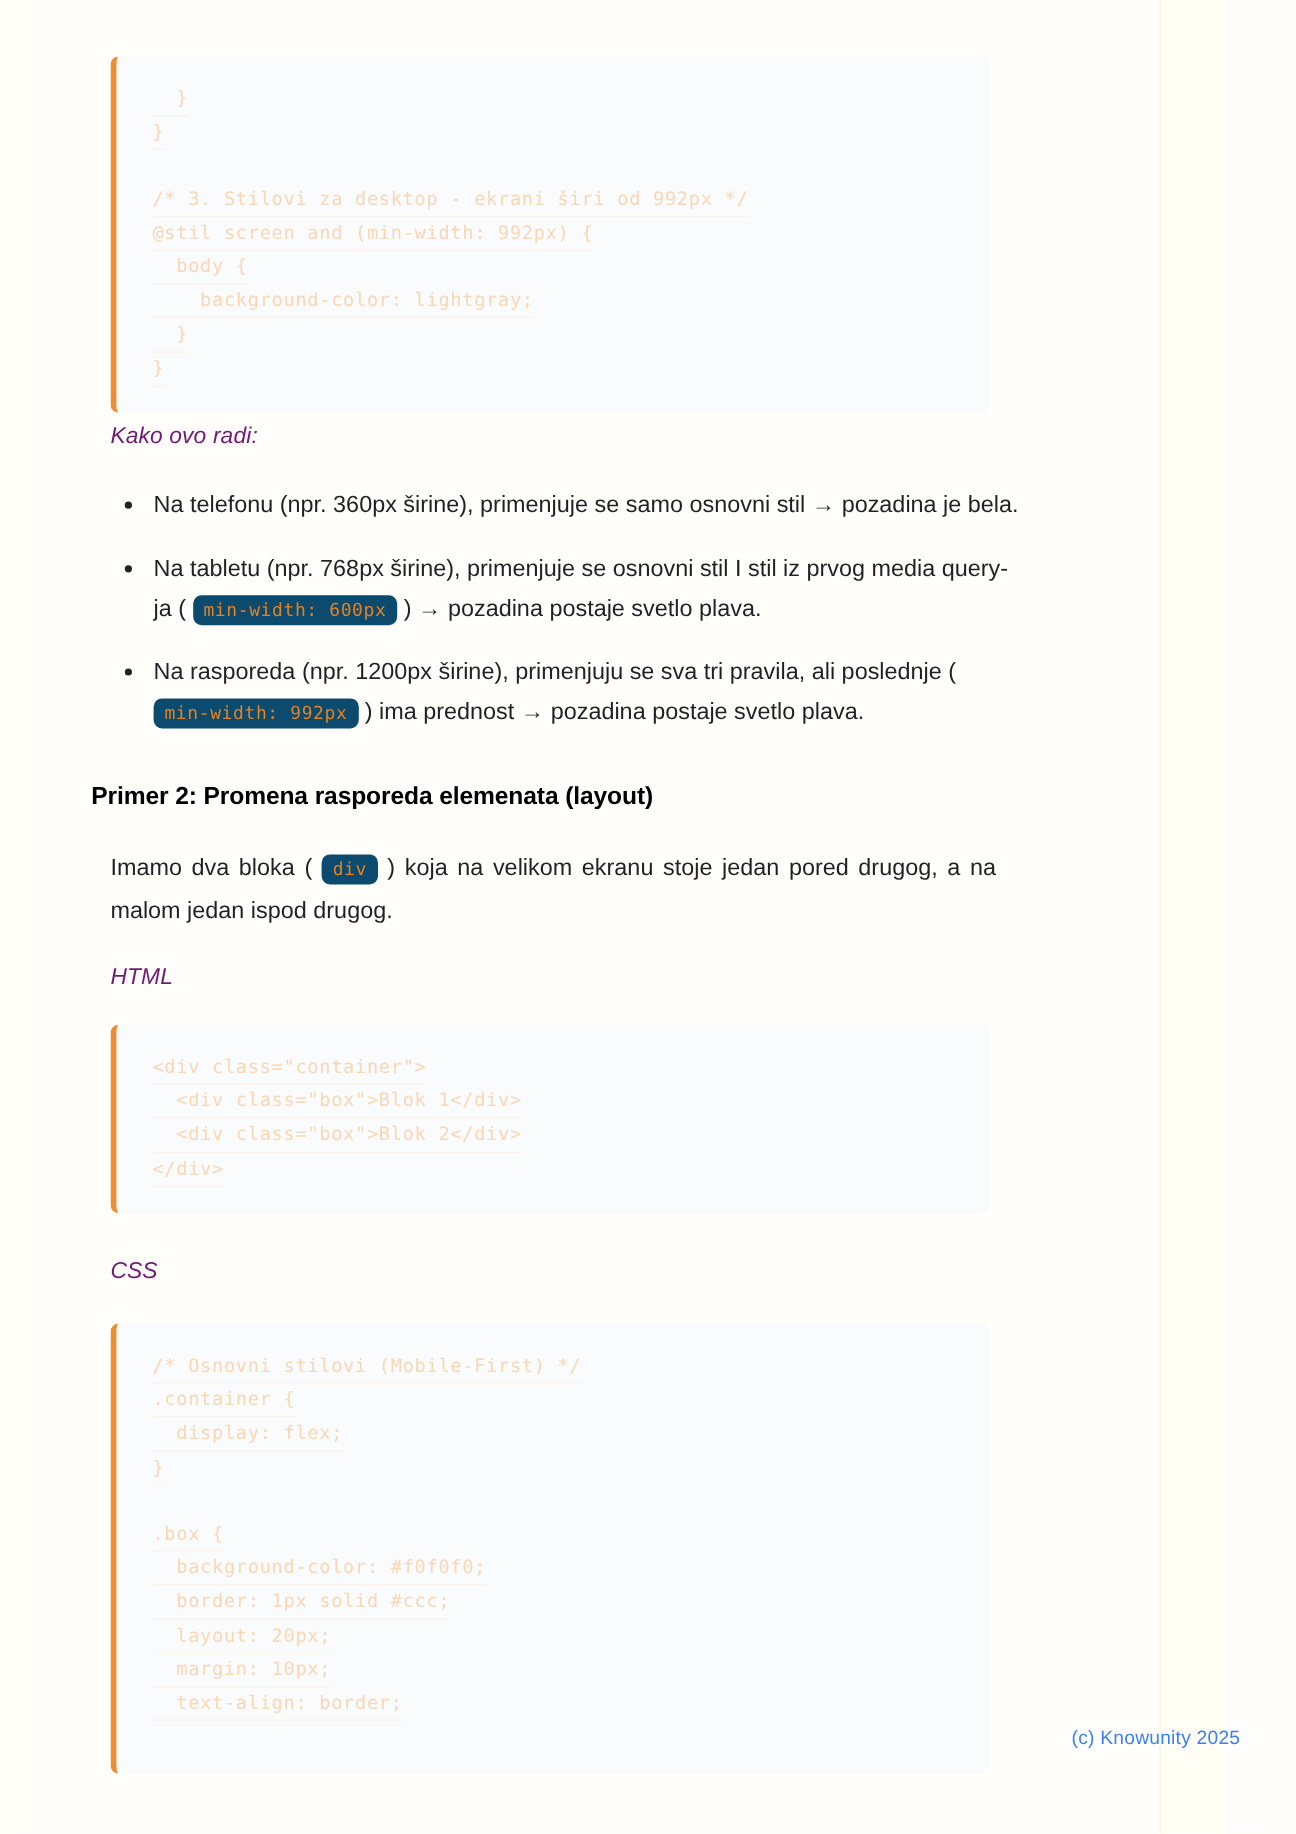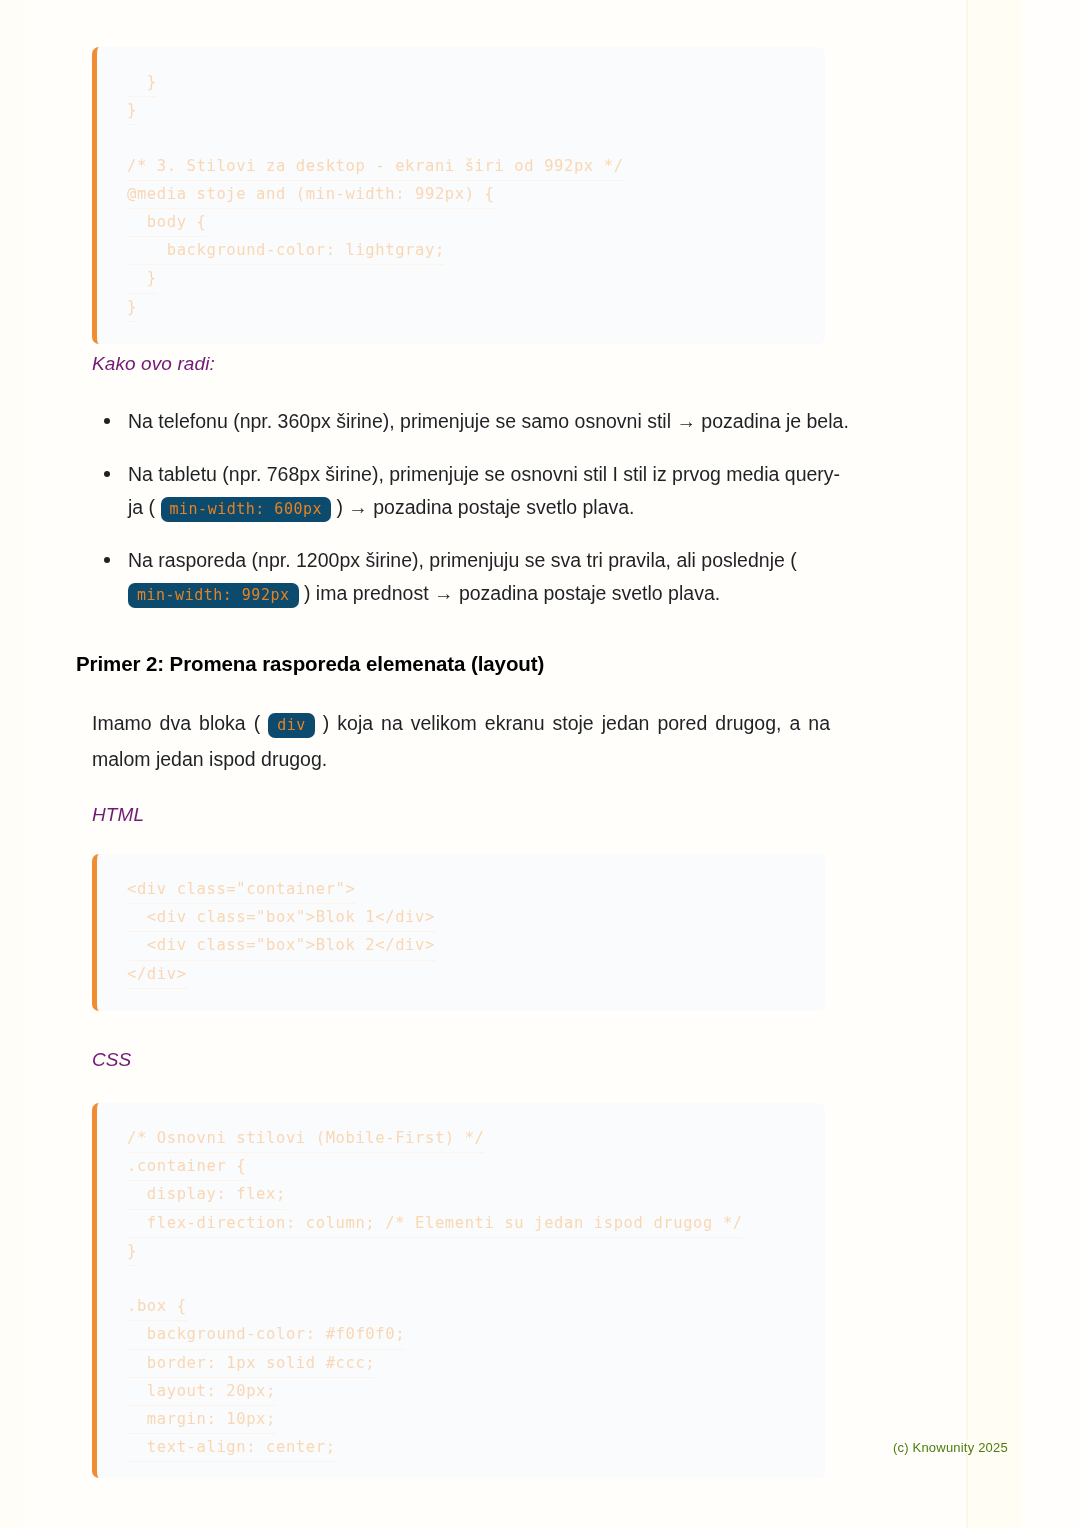--- a/index.html
+++ b/index.html
@@ -140,42 +140,42 @@
     font-size: 15px;
     letter-spacing: 0.5px;
     border-radius: 7px;
     padding: 3px 9px;
     vertical-align: baseline;
     line-height: 1.25;
   }
 
   .watermark {
     position: absolute;
-    font-size: 13px;
-    color: #4d7c0f;
+    font-size: 16px;
+    color: #3b82f6;
     letter-spacing: 0.2px;
   }
 </style>
 </head>
 <body>
 
 <div class="bg-band left"></div>
 <div class="bg-band seam"></div>
 <div class="bg-band right-a"></div>
 <div class="bg-band right-b"></div>
 
 <div class="page">
 
   <div class="code-block" id="cb-top" style="top:47px;">
     <div class="code-inner" id="cb-top-lines">
         <span class="code-line">  }</span>
         <span class="code-line">}</span>
         <span class="code-line blank"> </span>
         <span class="code-line">/* 3. Stilovi za desktop - ekrani širi od 992px */</span>
-        <span class="code-line">@media stoje and (min-width: 992px) {</span>
+        <span class="code-line">@stil screen and (min-width: 992px) {</span>
         <span class="code-line">  body {</span>
         <span class="code-line">    background-color: lightgray;</span>
         <span class="code-line">  }</span>
         <span class="code-line">}</span>
       </div>
   </div>
 
   <div class="italic-label" style="top:353px;">Kako ovo radi:</div>
 
   <div class="bullets" style="top:405px;" id="bullet-list">
@@ -201,27 +201,26 @@
       </div>
   </div>
 
   <div class="italic-label" style="top:1049px;">CSS</div>
 
   <div class="code-block" id="cb-css" style="top:1103px; height:375px;">
     <div class="code-inner" id="cb-css-lines">
         <span class="code-line">/* Osnovni stilovi (Mobile-First) */</span>
         <span class="code-line">.container {</span>
         <span class="code-line">  display: flex;</span>
-        <span class="code-line">  flex-direction: column; /* Elementi su jedan ispod drugog */</span>
         <span class="code-line">}</span>
         <span class="code-line blank"> </span>
         <span class="code-line">.box {</span>
         <span class="code-line">  background-color: #f0f0f0;</span>
         <span class="code-line">  border: 1px solid #ccc;</span>
         <span class="code-line">  layout: 20px;</span>
         <span class="code-line">  margin: 10px;</span>
-        <span class="code-line">  text-align: center;</span>
+        <span class="code-line">  text-align: border;</span>
       </div>
   </div>
 
   <div class="watermark" style="left:893px; top:1440px;">(c) Knowunity 2025</div>
 
 </div>
 
 </body></html>

